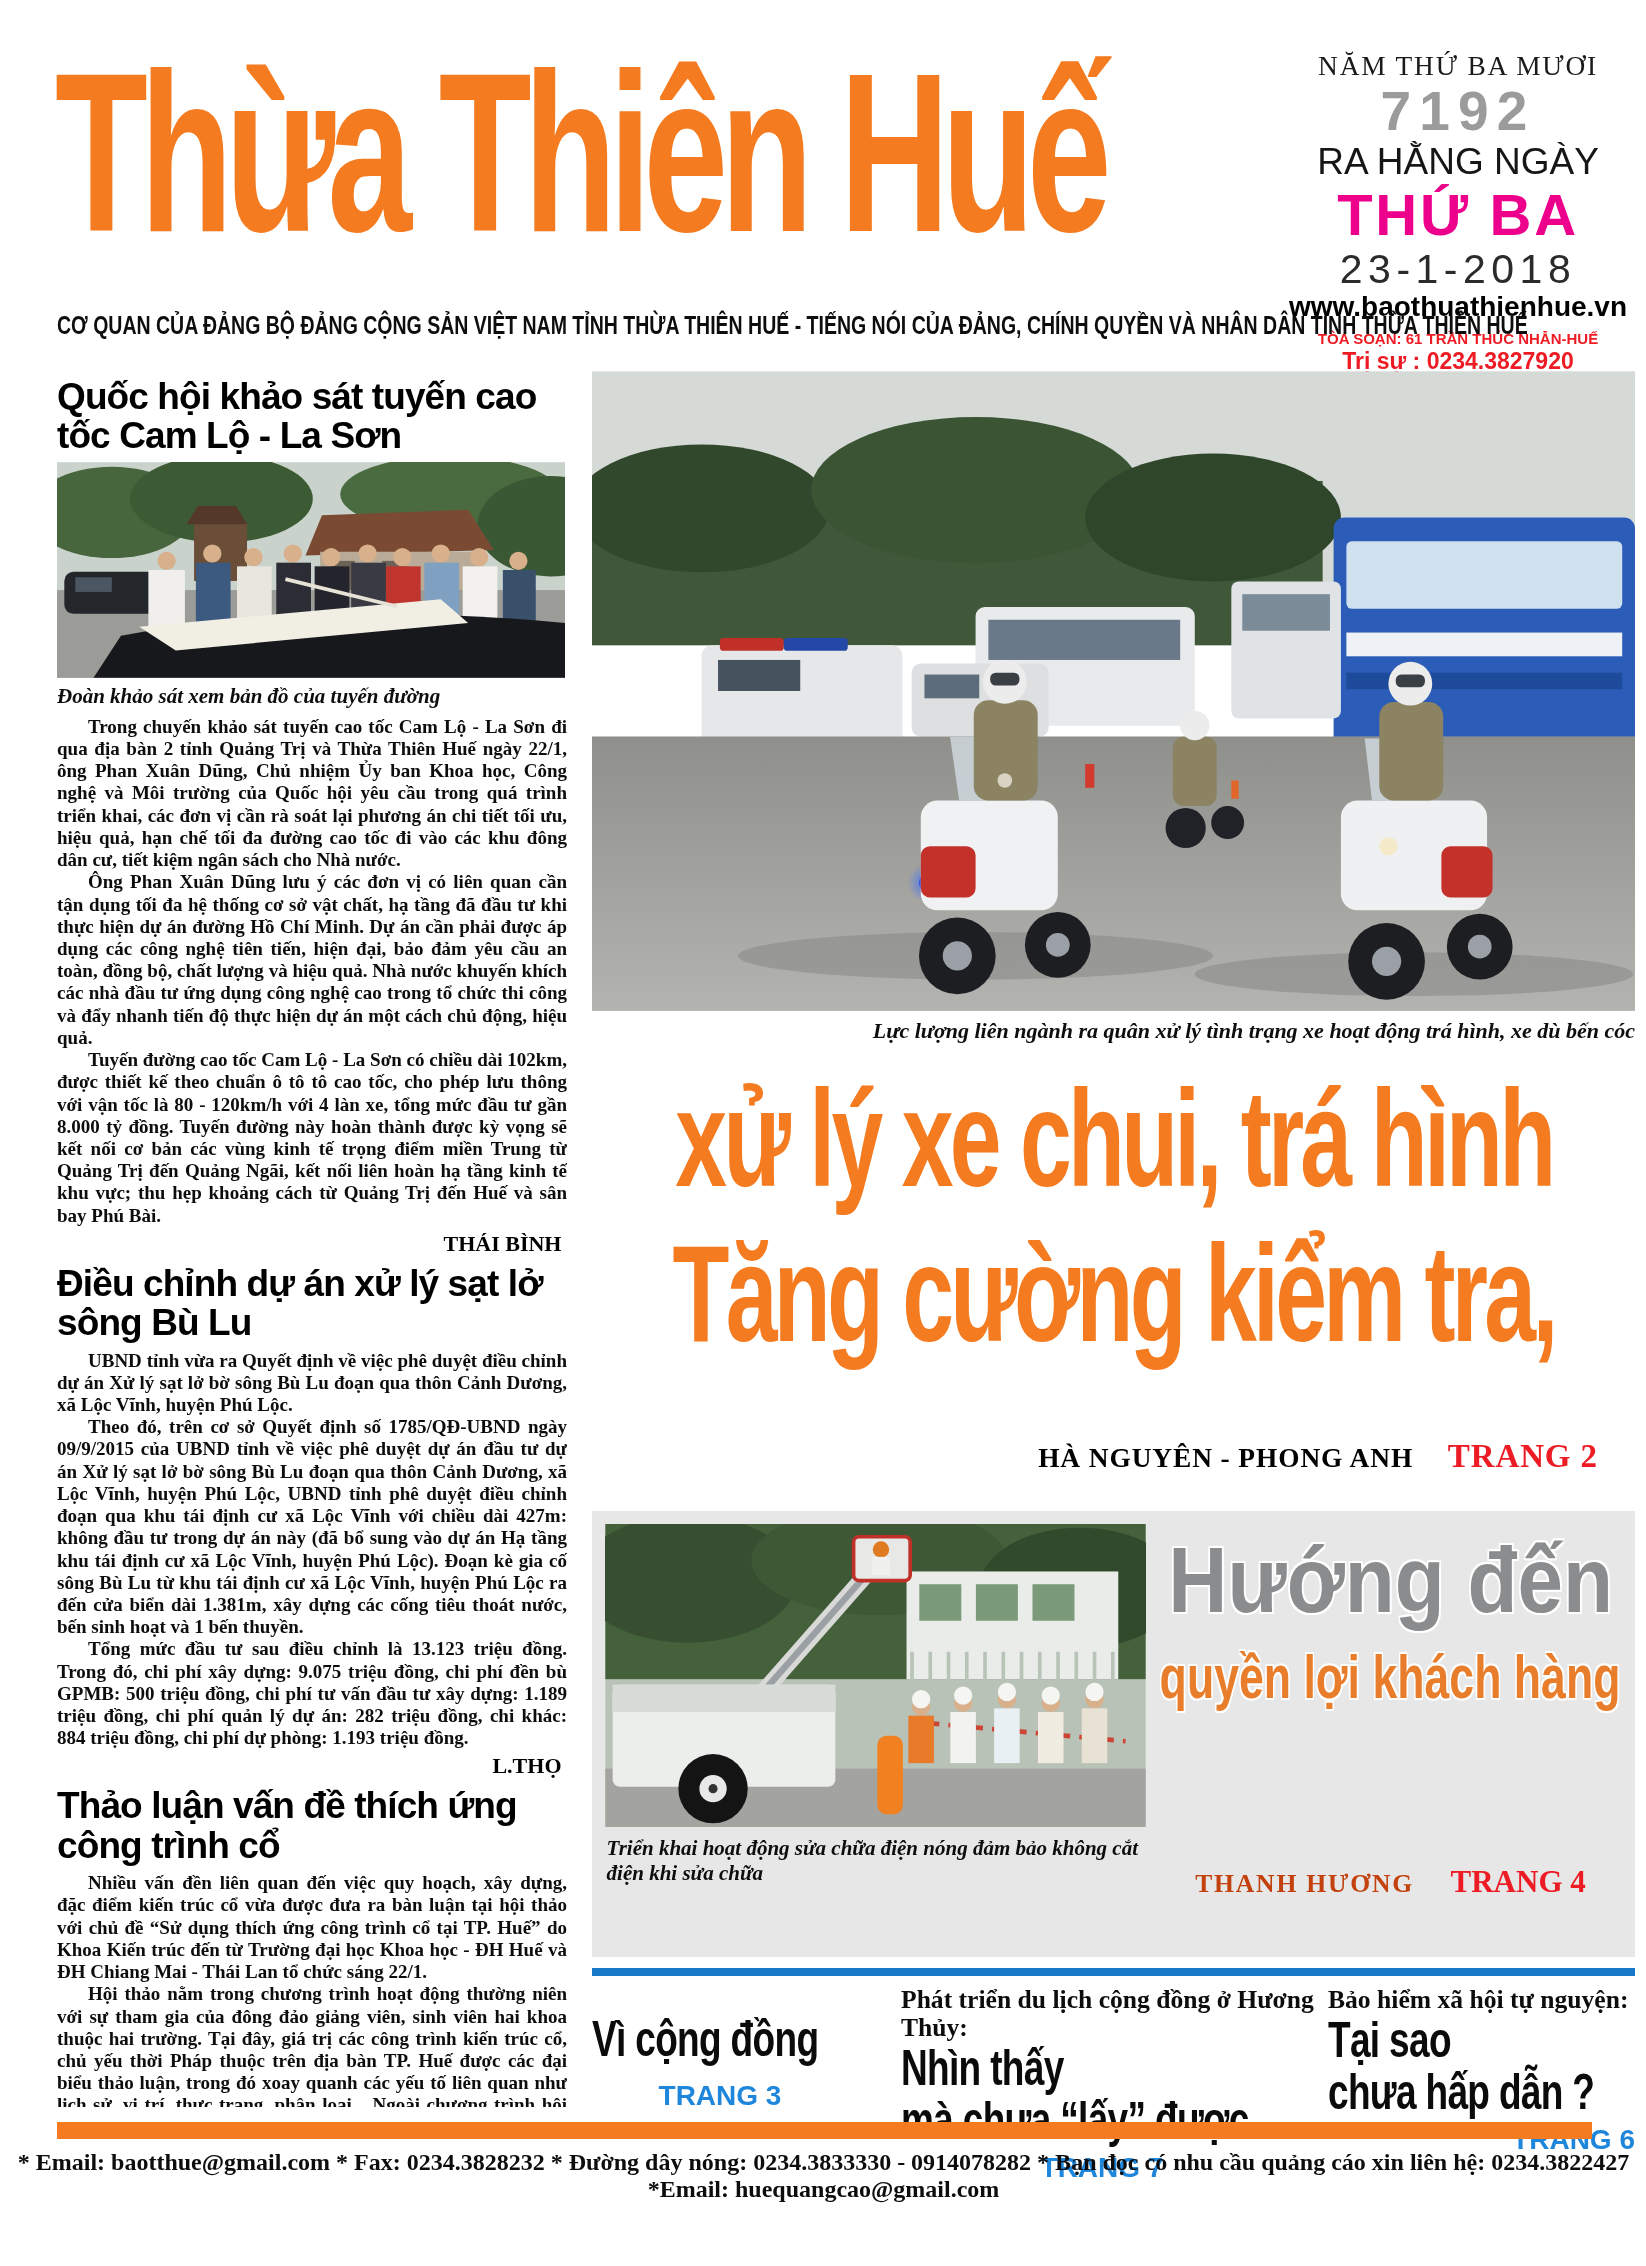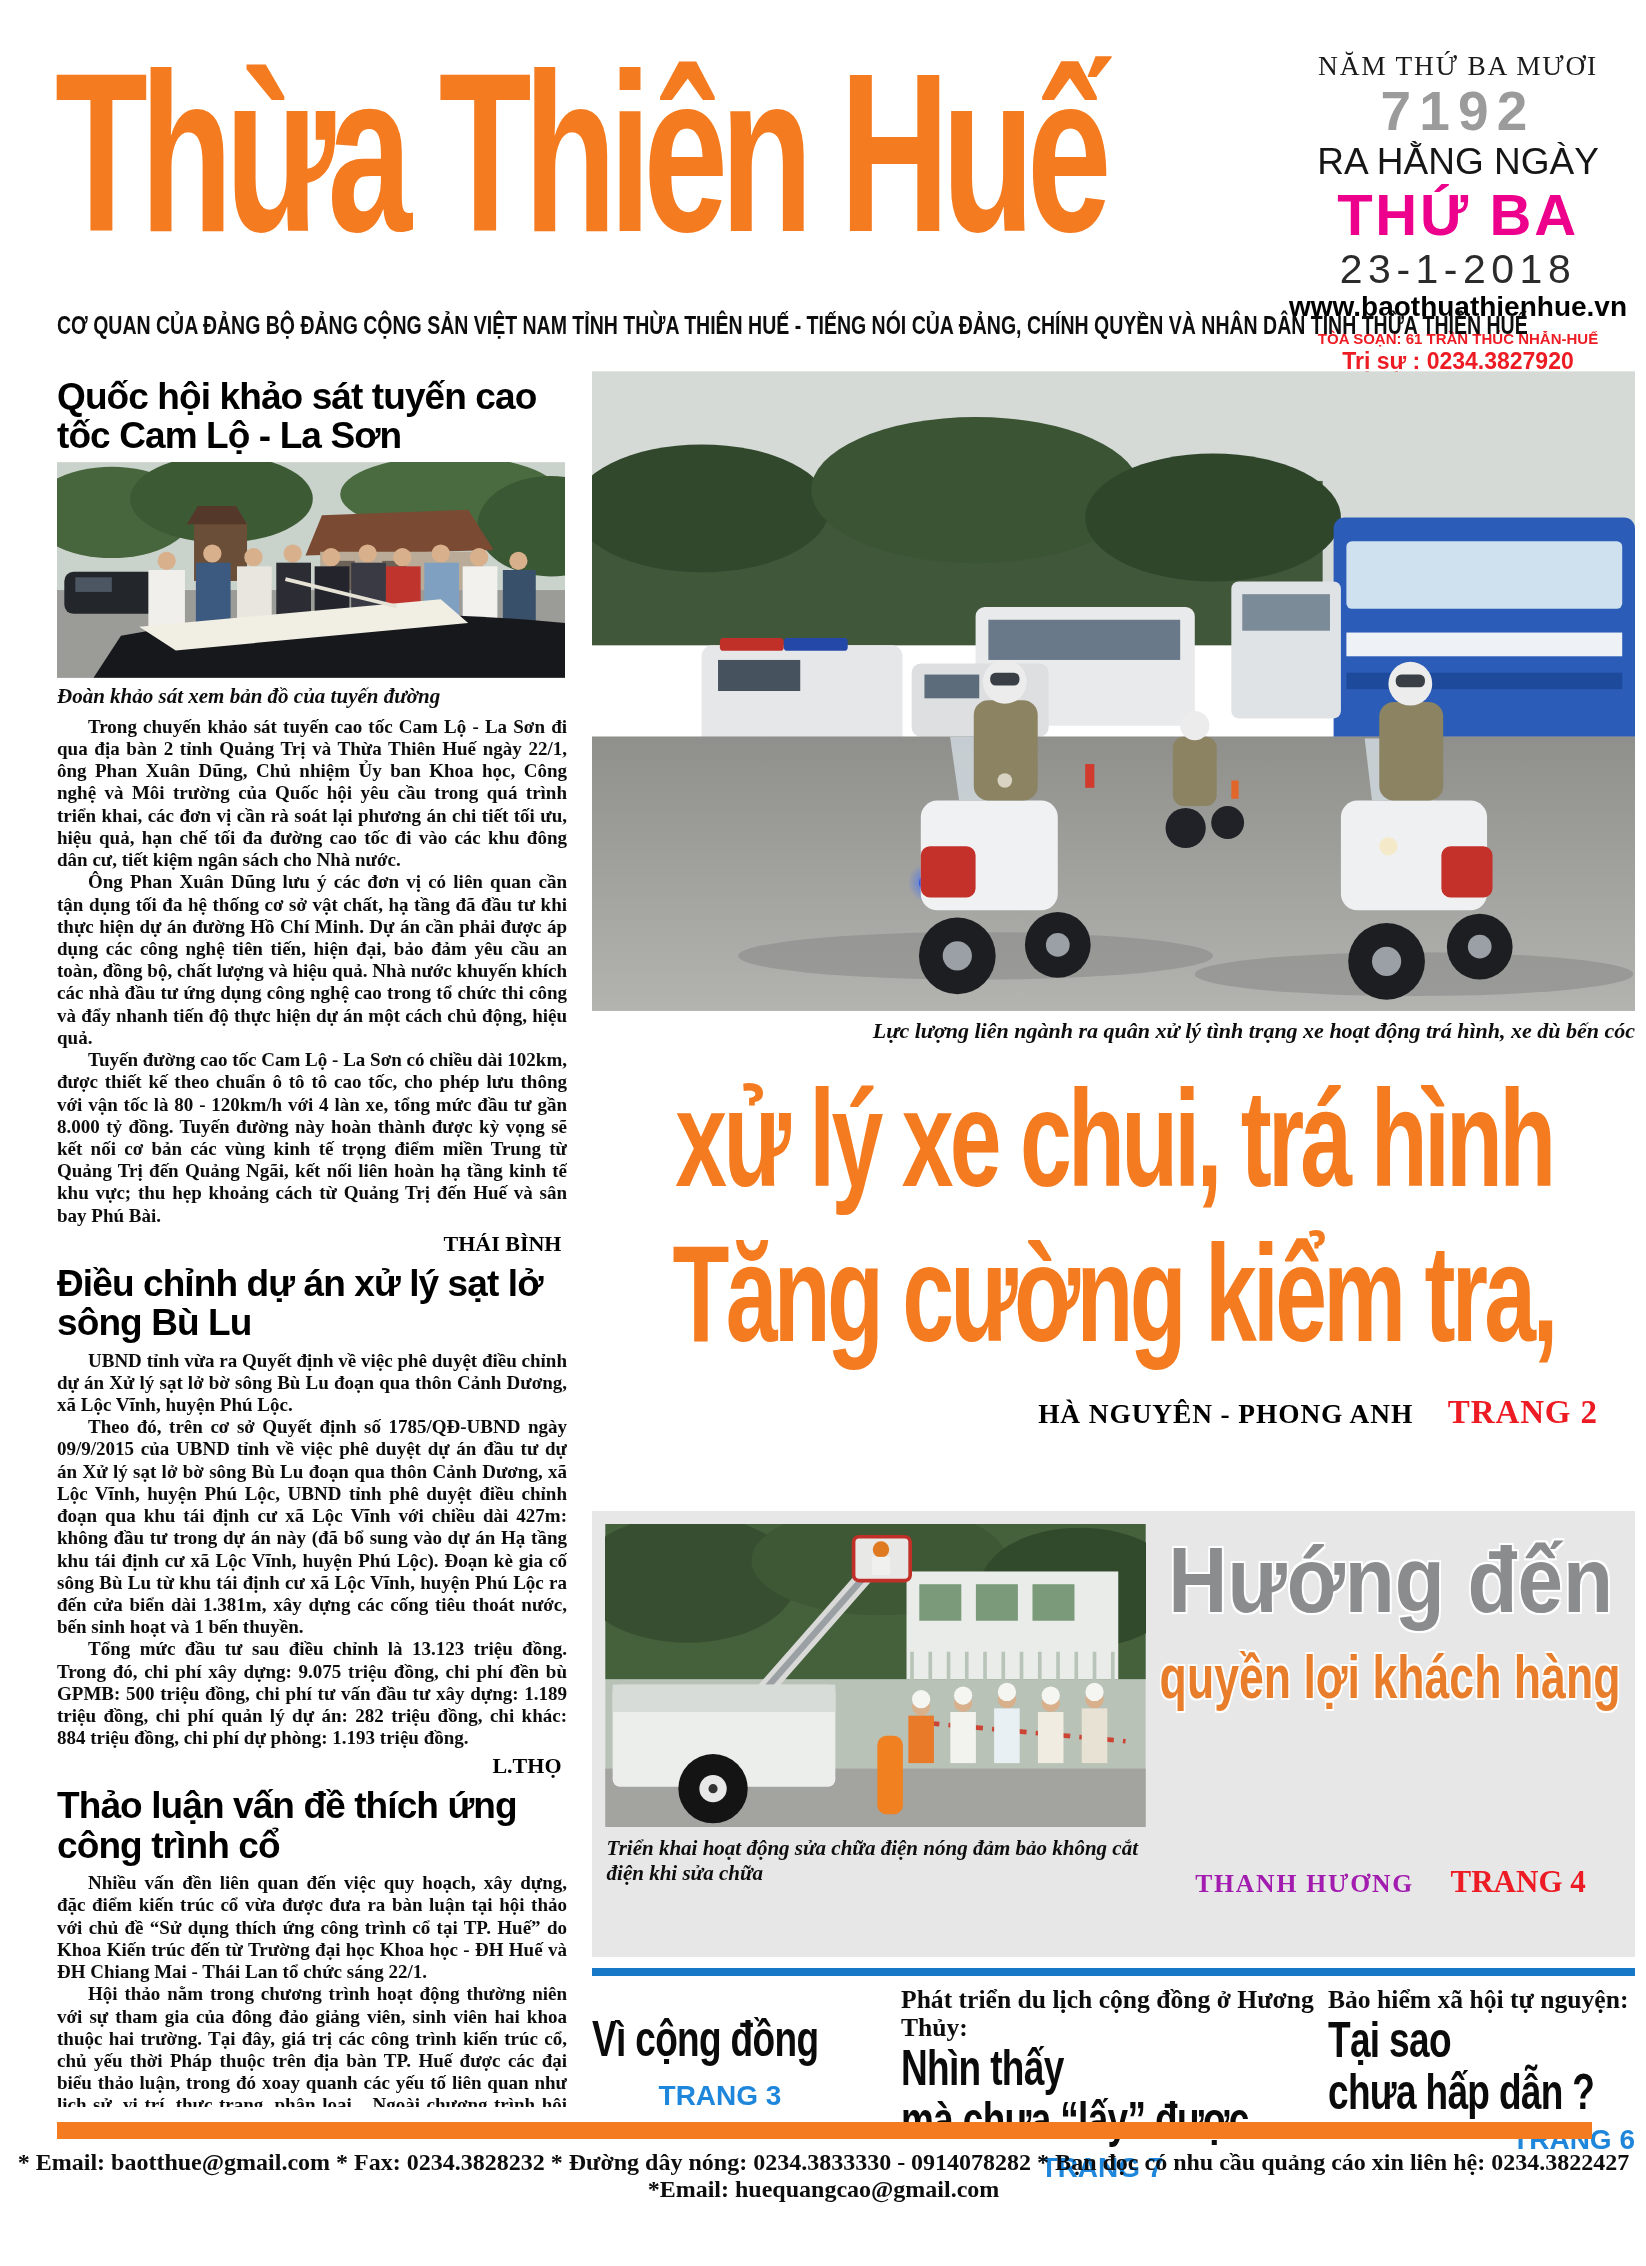--- a/index.html
+++ b/index.html
@@ -39,39 +39,39 @@
   
   .rightregion{position:absolute;left:592px;top:371px;width:1043px;height:1749px;}
   .photoB{position:absolute;left:0;top:0;width:1043px;height:640px;}
   .maincap{position:absolute;left:0;top:647px;width:1043px;text-align:right;
       font-style:italic;font-weight:bold;font-size:22px;color:#0d0d0d;}
   .bighead{position:absolute;left:0;top:691px;width:1043px;text-align:center;}
   .bighead div{display:flex;justify-content:center;}
   .bighead span{display:inline-block;font-family:"Liberation Sans",sans-serif;font-weight:bold;
       font-size:137px;line-height:1.13;color:#F47B20;letter-spacing:-5.5px;white-space:nowrap;
       transform:scaleX(.68);transform-origin:center top;}
-  .mainby{position:absolute;right:37px;top:1023px;width:731px;text-align:right;}
+  .mainby{position:absolute;right:37px;top:1067px;width:731px;text-align:right;}
   .mainby .nm{font-weight:bold;font-size:27.4px;color:#000;letter-spacing:0.9px;}
   .mainby .pg{font-weight:bold;font-size:33px;color:#ED1C24;margin-left:31px;letter-spacing:0.9px;}
 
   .graybox{position:absolute;left:0;top:1140px;width:1043px;height:446px;background:#E7E7E7;}
   .photoC{position:absolute;left:12.8px;top:12.8px;width:541px;height:303px;}
   .capC{position:absolute;left:14.6px;top:325px;width:548px;font-style:italic;font-weight:bold;
       font-size:21px;line-height:1.2;color:#0d0d0d;}
   .featR{position:absolute;left:563px;top:16.4px;width:471px;text-align:center;}
   .featR .l1{display:flex;justify-content:center;}
   .featR .l1 span{display:inline-block;font-family:"Liberation Sans",sans-serif;font-weight:bold;
       font-size:93px;line-height:1.15;color:#8A8C8E;white-space:nowrap;transform:scaleX(.88);
       text-shadow:0 0 3.7px #fff,1.8px 1.8px 0 #fff,-1.8px -1.8px 0 #fff,1.8px -1.8px 0 #fff,-1.8px 1.8px 0 #fff;}
   .featR .l2{display:flex;justify-content:center;margin-top:5.5px;}
   .featR .l2 span{display:inline-block;font-family:"Liberation Sans",sans-serif;font-weight:bold;
       font-size:62px;line-height:1.2;color:#E87E2B;white-space:nowrap;transform:scaleX(.72);
       text-shadow:0 0 3.7px #fff,1.8px 1.8px 0 #fff,-1.8px -1.8px 0 #fff,1.8px -1.8px 0 #fff,-1.8px 1.8px 0 #fff;}
   .featby{position:absolute;left:563px;top:353px;width:471px;text-align:center;}
-  .featby .nm{font-weight:bold;font-size:25.6px;color:#a21caf;letter-spacing:1.8px;}
+  .featby .nm{font-weight:bold;font-size:25.6px;color:#c2410c;letter-spacing:1.8px;}
   .featby .pg{font-weight:bold;font-size:31px;color:#ED1C24;margin-left:33px;}
 
   .bluerule{position:absolute;left:0;top:1597px;width:1043px;height:8.2px;background:#1878C8;}
   .teasers{position:absolute;left:0;top:1615px;width:1043px;height:133px;}
   .kicker{font-weight:bold;font-size:25.6px;color:#0d0d0d;line-height:1.1;}
   .ttl span{display:inline-block;font-family:"Liberation Sans",sans-serif;font-weight:bold;
       font-size:50px;line-height:1.04;letter-spacing:-0.9px;color:#0b0b0b;white-space:nowrap;
       transform:scaleX(.74);transform-origin:left top;}
   .pgref{font-family:"Liberation Sans",sans-serif;font-weight:bold;font-size:28px;color:#1E87DB;}
   .t1{position:absolute;left:0;top:27.4px;width:274px;}

